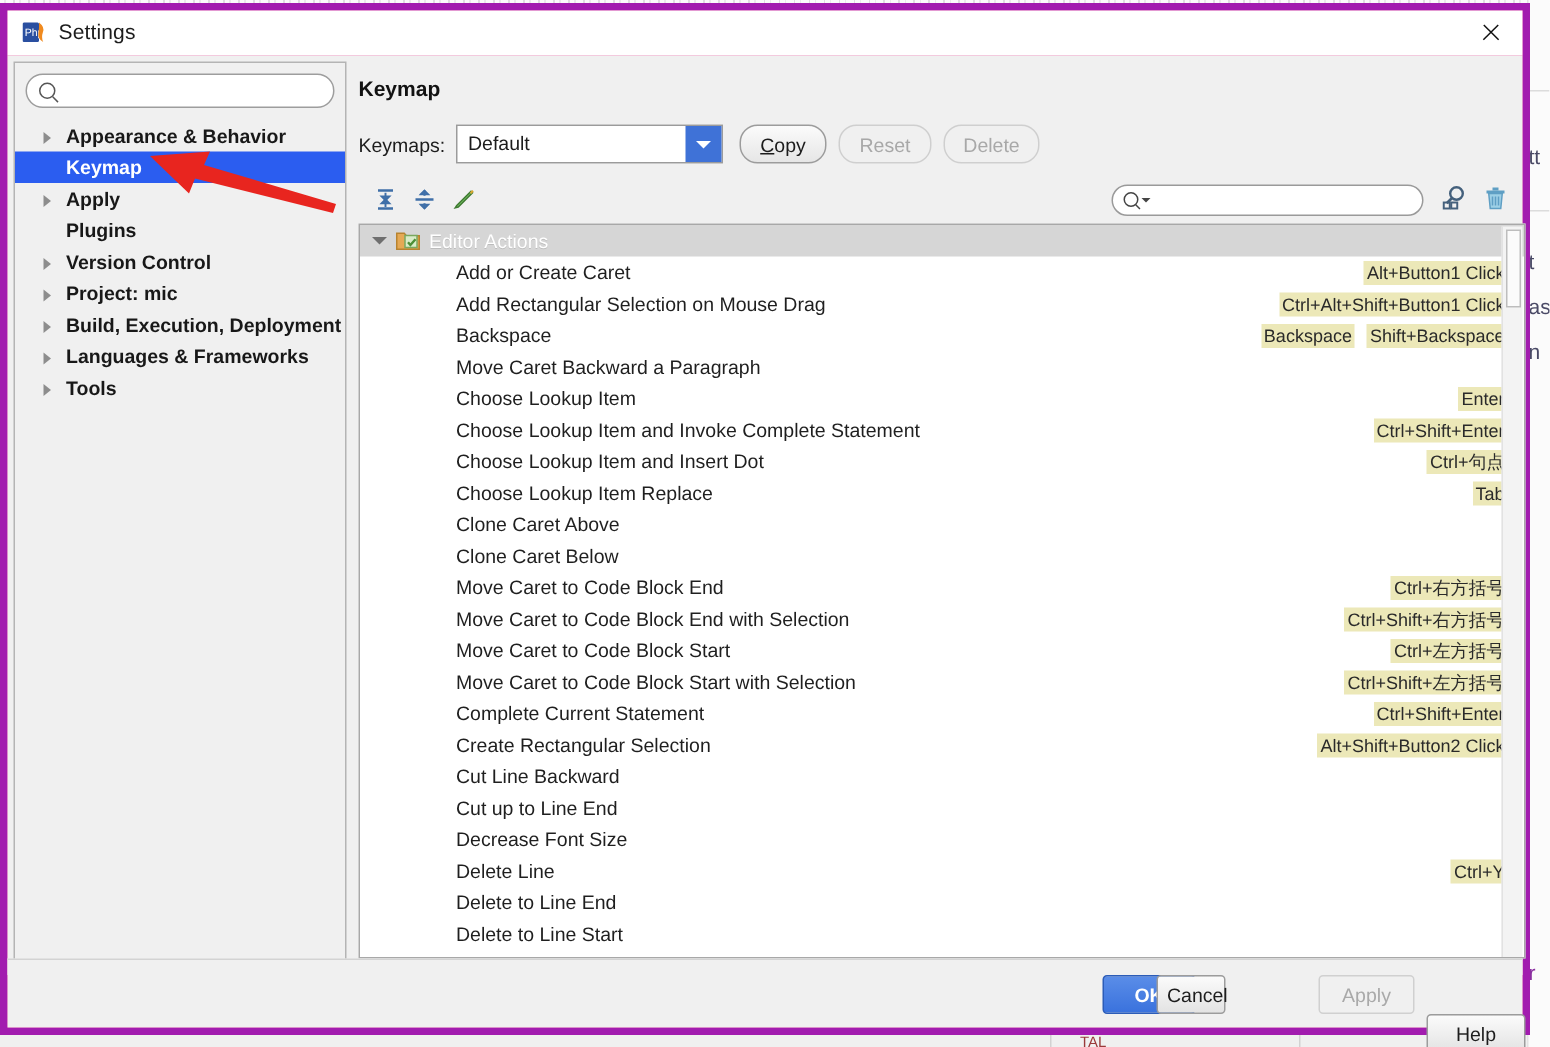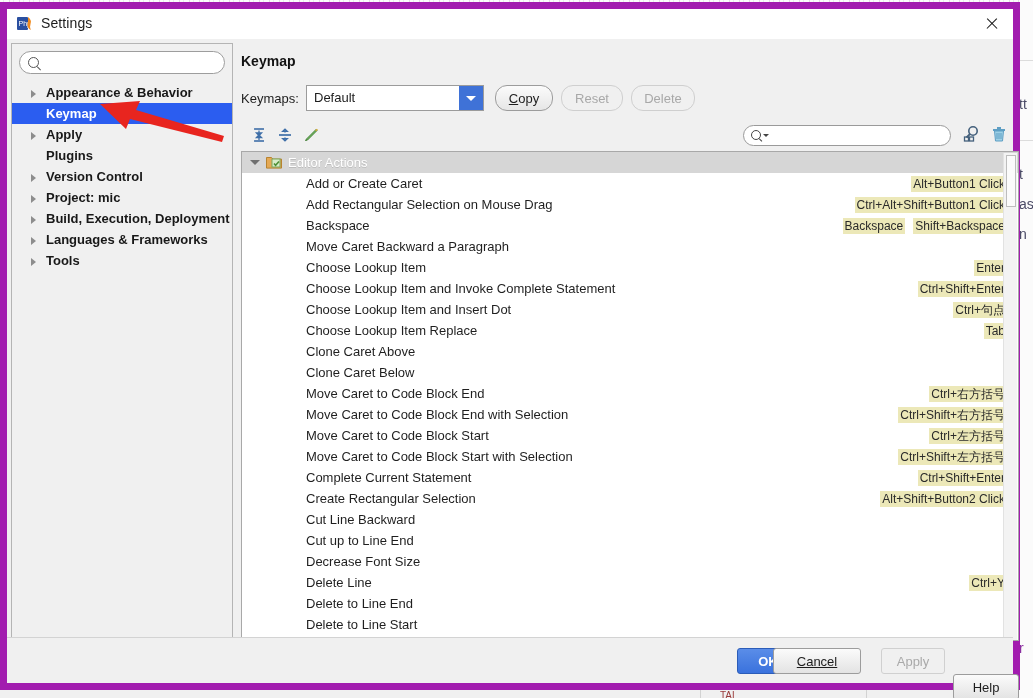--- a/index.html
+++ b/index.html
@@ -49,21 +49,21 @@
     position: absolute; top: 690px;
     font-size: 10px; color: #9a3a3a; white-space: nowrap;
   }
 
   
   .dialog {
     position: absolute;
     left: 0; top: 2px;
     width: 1020px; height: 688px;
     background: #ec4899;
-    border: 7px solid #a21caf;
+    border: 5px solid #a21caf;
     box-sizing: border-box;
   }
   .titlebar {
     position: absolute; left: 0; top: 0;
     width: 100%; height: 30px;
     background: #ffffff;
     box-sizing: border-box;
   }
   .title-icon {
     position: absolute; left: 10px; top: 7px;
@@ -356,21 +356,21 @@
     color: #ffffff;
     font-weight: bold;
   }
   .fbtn.disabled {
     background: #f0f0f0;
     border: 1px solid #d0d0d0;
     color: #a9a9a9;
     cursor: default;
   }
   #fb-ok     { left: 730px; width: 62px; }
-  #fb-cancel { left: 766px; width: 88px; text-decoration: underline; }
+  #fb-cancel { left: 766px; width: 46px; }
   #fb-apply  { left: 874px; width: 64px; }
   #fb-help   { left: 946px; width: 66px; margin-top: 26px; }
 </style>
 </head>
 <body>
 
 <div id="root">
 
   <div class="bg-strip bg-top"></div>
   <div class="bg-strip bg-right"></div>

